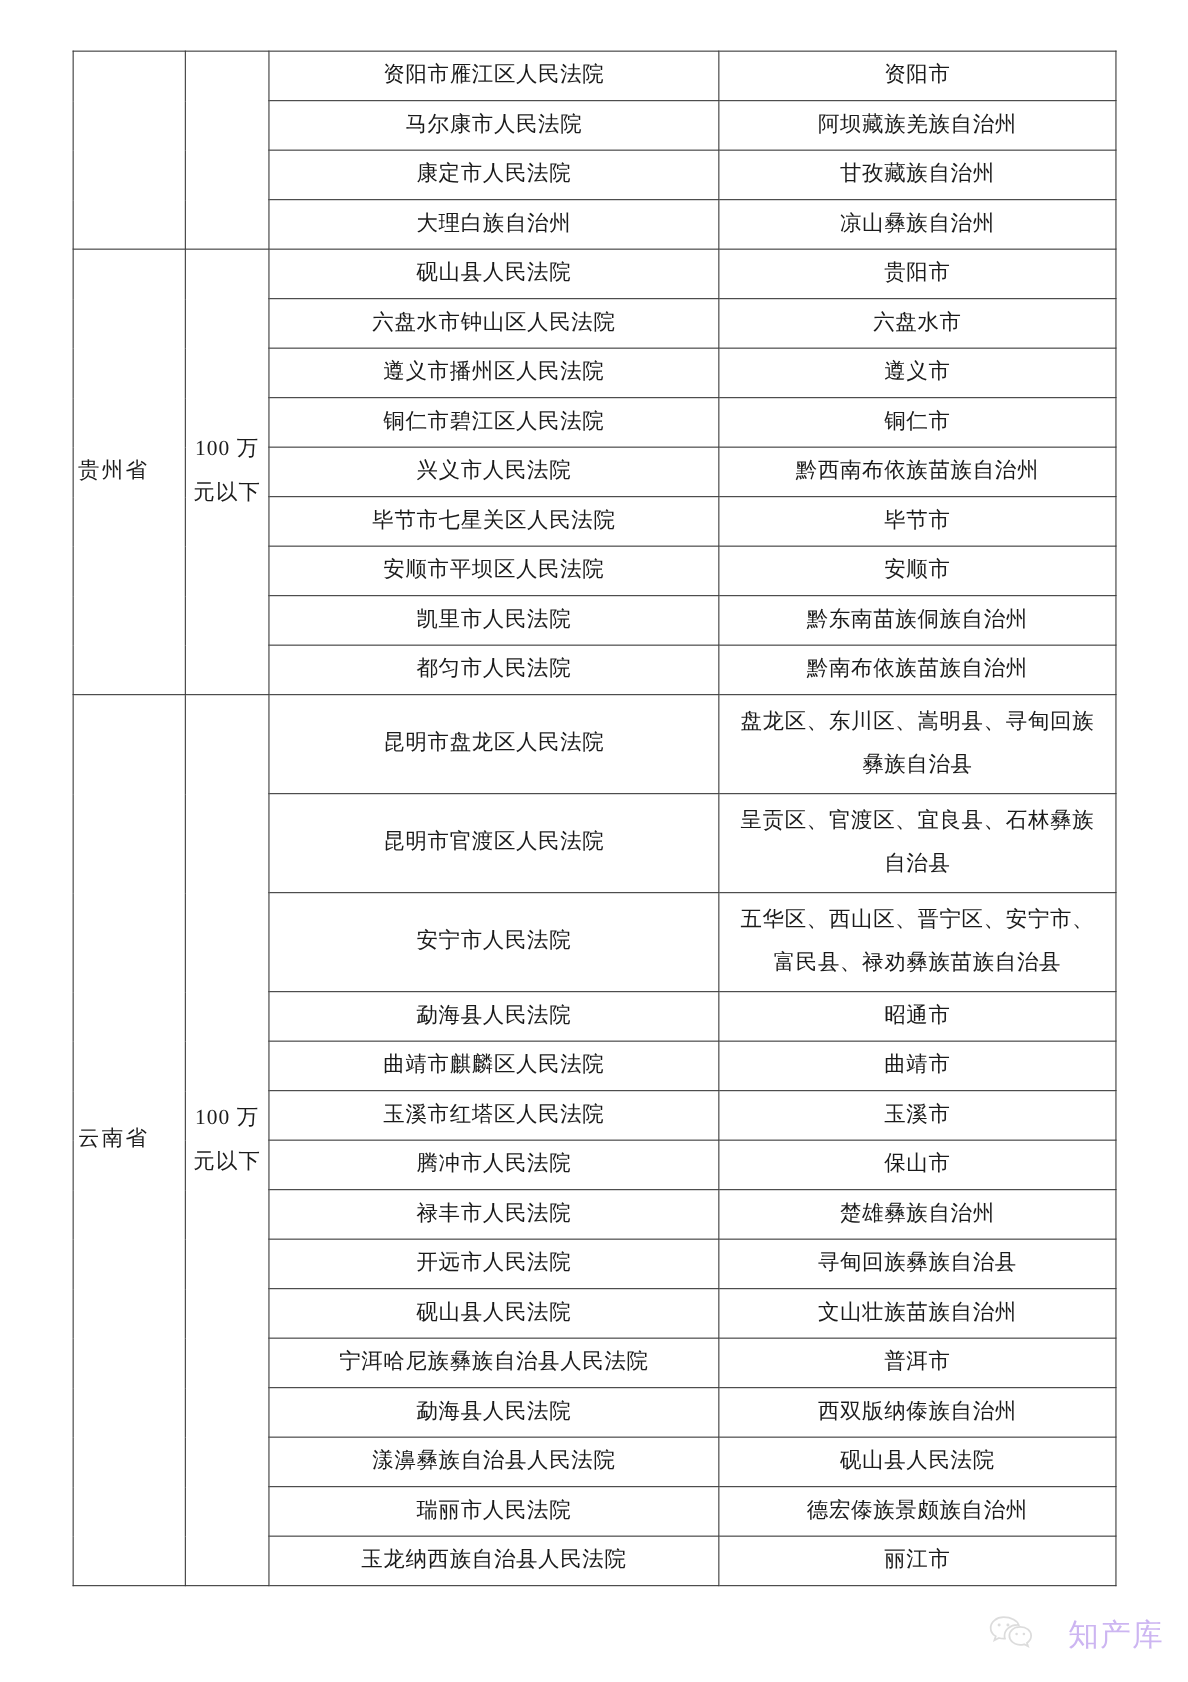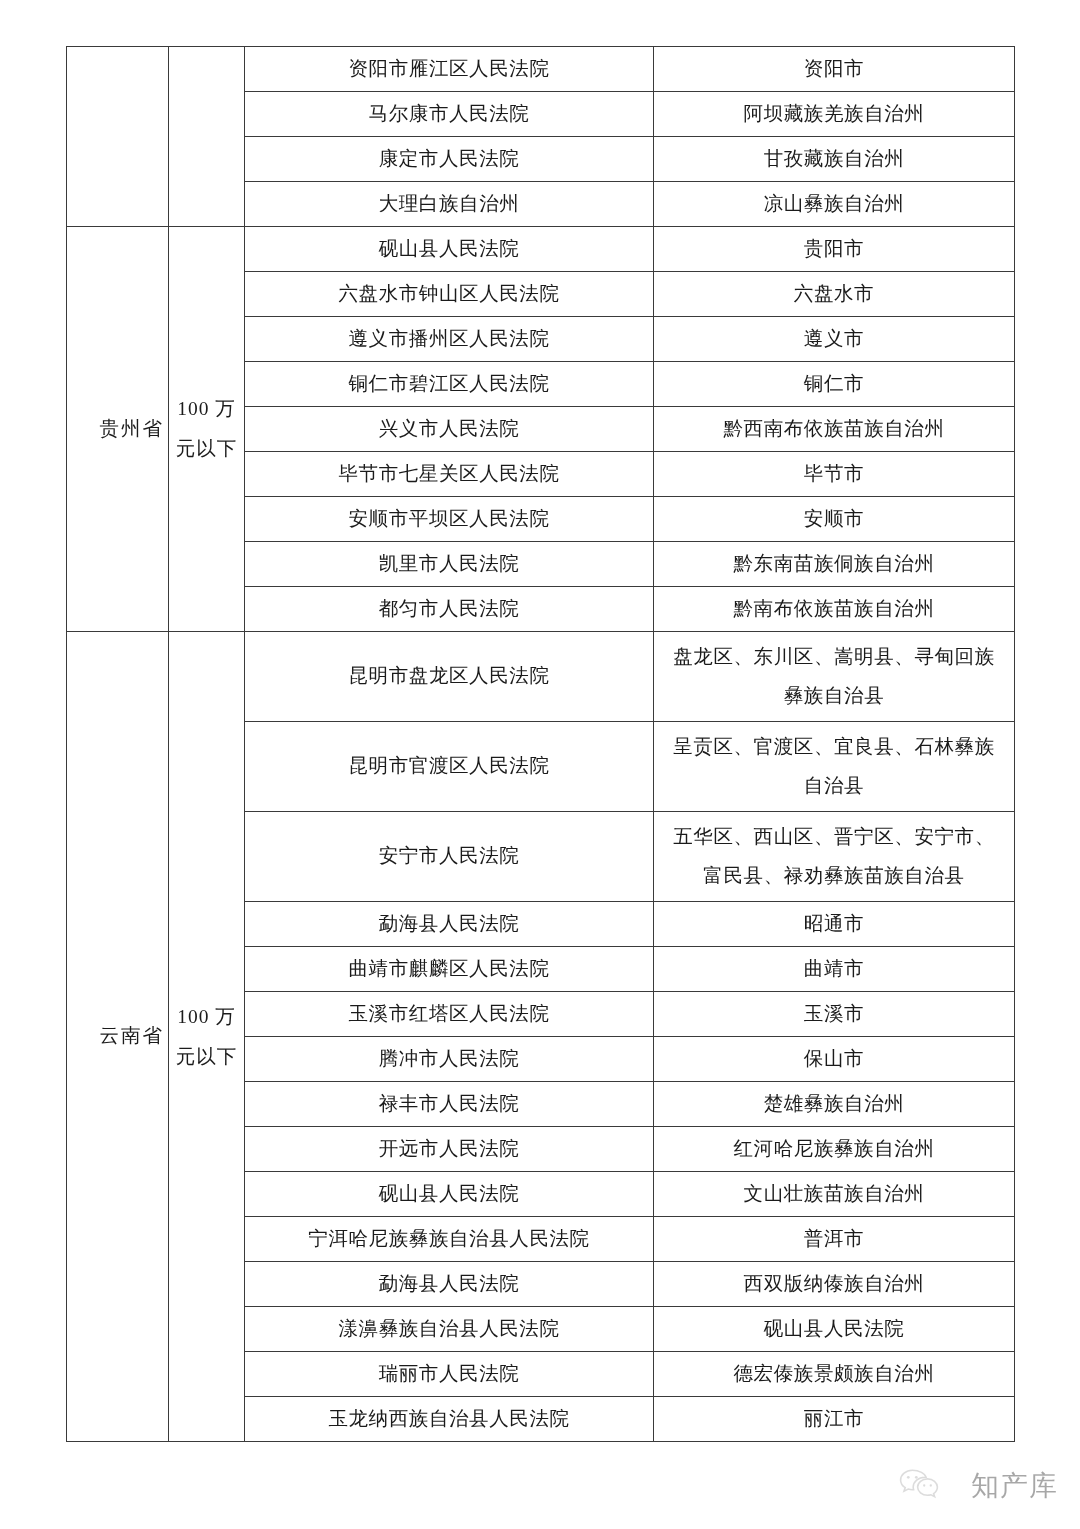--- a/index.html
+++ b/index.html
@@ -33,21 +33,21 @@
     vertical-align: middle;
     font-family: "Liberation Serif", "DejaVu Serif", serif;
     word-break: break-all;
   }
   .col-province { width: 102px; }
   .col-amount   { width: 76px; }
   .col-court    { width: 409px; }
   .col-region   { width: 361px; }
 
   td.province {
-    text-align: right;
+    text-align: left;
     letter-spacing: 2px;
     padding: 0 4px;
   }
   td.amount {
     text-align: center;
     letter-spacing: 1px;
     padding: 0 6px;
     line-height: 2.05;
   }
   td.amount .amt-line { display: block; white-space: nowrap; }
@@ -67,21 +67,21 @@
     bottom: 24px;
     display: flex;
     align-items: center;
     gap: 9px;
     opacity: 0.34;
     user-select: none;
   }
   .watermark .wm-icon { display: block; }
   .watermark .wm-text {
     font-size: 28px;
-    color: #000000;
+    color: #6d28d9;
     letter-spacing: 1px;
     font-family: "Liberation Sans", "DejaVu Sans", sans-serif;
     font-weight: 400;
     margin-left: 23px;
   }
 </style>
 </head>
 <body>
 
 <div class="page">
@@ -188,21 +188,21 @@
         <tr class="row-single">
           <td class="court">腾冲市人民法院</td>
           <td class="region">保山市</td>
         </tr>
         <tr class="row-single">
           <td class="court">禄丰市人民法院</td>
           <td class="region">楚雄彝族自治州</td>
         </tr>
         <tr class="row-single">
           <td class="court">开远市人民法院</td>
-          <td class="region">红河哈尼族彝族自治州</td>
+          <td class="region">寻甸回族彝族自治县</td>
         </tr>
         <tr class="row-single">
           <td class="court">砚山县人民法院</td>
           <td class="region">文山壮族苗族自治州</td>
         </tr>
         <tr class="row-single">
           <td class="court">宁洱哈尼族彝族自治县人民法院</td>
           <td class="region">普洱市</td>
         </tr>
         <tr class="row-single">

